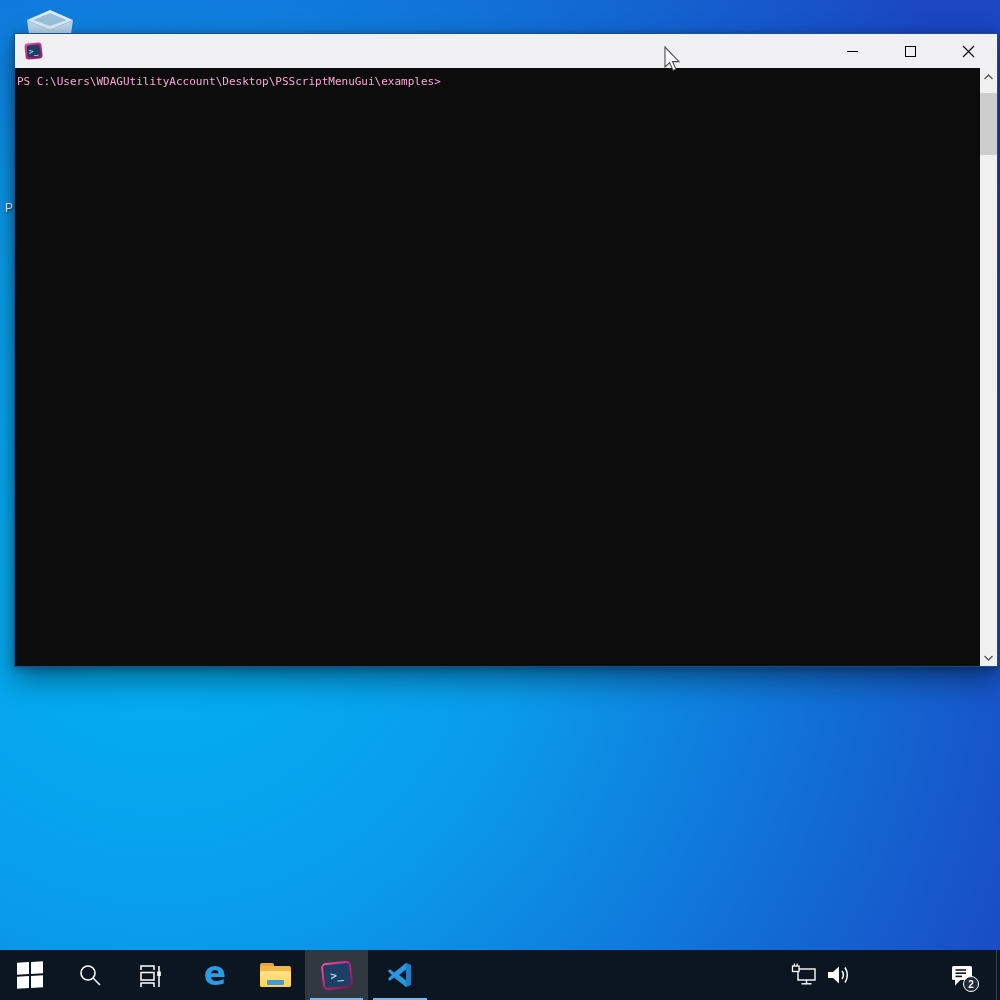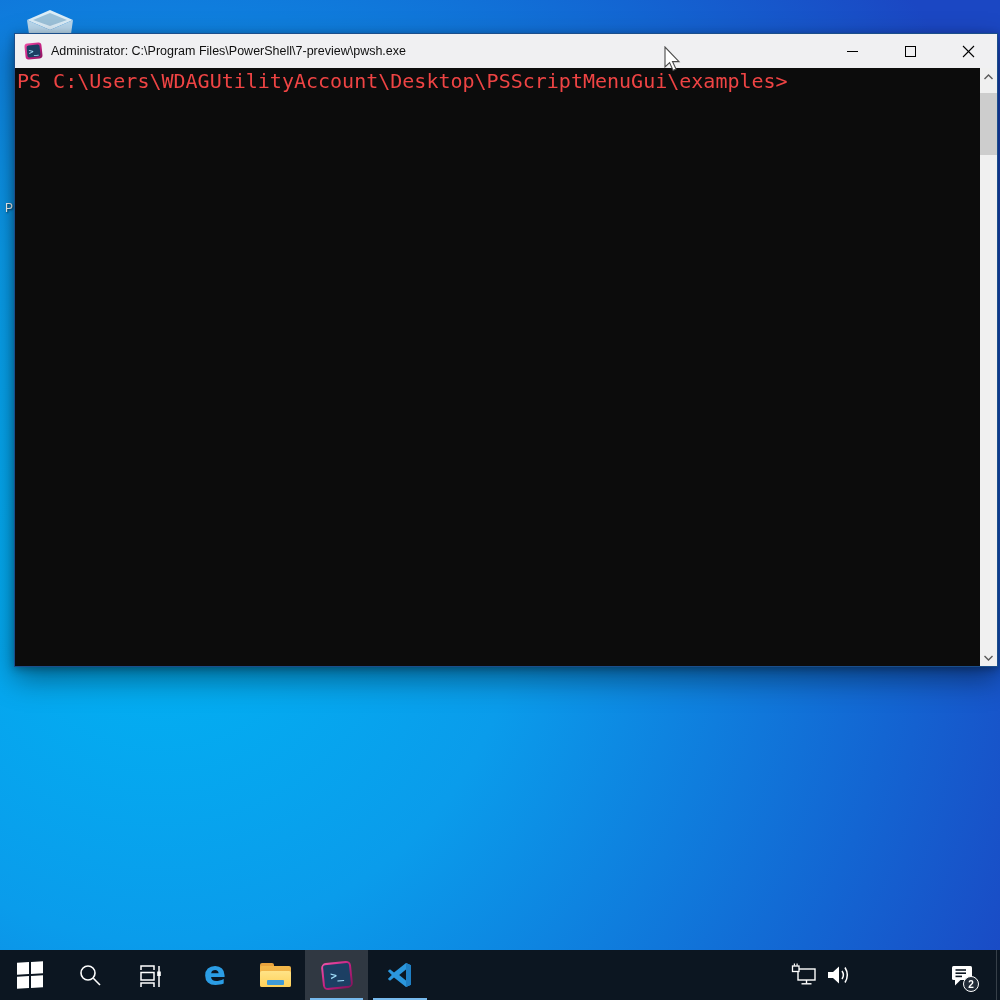--- a/index.html
+++ b/index.html
@@ -43,22 +43,22 @@
     overflow:hidden;
   }
   .caption-buttons { margin-left:auto; display:flex; height:100%; }
   .cap-btn { width:58px; height:100%; display:flex; align-items:center; justify-content:center; }
   .min-glyph { width:11px; height:1px; background:#000; }
   .max-glyph { width:11px; height:11px; border:1px solid #000; background:transparent; }
 
   .term-content { position:relative; width:100%; height:598px; background:#0c0c0c; }
   .prompt-line {
     position:absolute; left:2px; top:3px;
-    font-family:"DejaVu Sans Mono", monospace; font-size:20px; line-height:21px;
-    color:#ef4444; white-space:pre;
+    font-family:"DejaVu Sans Mono", monospace; font-size:11px; line-height:21px;
+    color:#f9a8d4; white-space:pre;
   }
   .scrollbar {
     position:absolute; top:0; right:0; bottom:0; width:17px; background:#f0f0f0;
   }
   .sb-up, .sb-down { position:absolute; left:0; width:17px; height:17px; display:flex; align-items:center; justify-content:center; }
   .sb-up { top:0; } .sb-down { bottom:0; }
   .sb-thumb { position:absolute; left:0; top:25px; width:17px; height:62px; background:#cdcdcd; }
 
   
   .cursor { position:absolute; left:664px; top:46px; z-index:30; }
@@ -122,21 +122,20 @@
     <polygon points="7,15 10,36 50,36 53,15 30,25" fill="#c3dcec" opacity="0.95"></polygon>
   </svg>
 </div>
 <div class="partial-icon-label">P</div>
 
 <div class="window">
   <div class="titlebar">
     <div class="ps-icon-sm">
       <div class="inner">&gt;_</div>
     </div>
-    <div class="title-text">Administrator: C:\Program Files\PowerShell\7-preview\pwsh.exe</div>
     <div class="caption-buttons">
       <div class="cap-btn">
         <span class="min-glyph"></span>
       </div>
       <div class="cap-btn">
         <span class="max-glyph"></span>
       </div>
       <div class="cap-btn">
         <svg width="13" height="13" viewBox="0 0 13 13">
           <line x1="1" y1="1" x2="12" y2="12" stroke="#000" stroke-width="1.1"></line>

